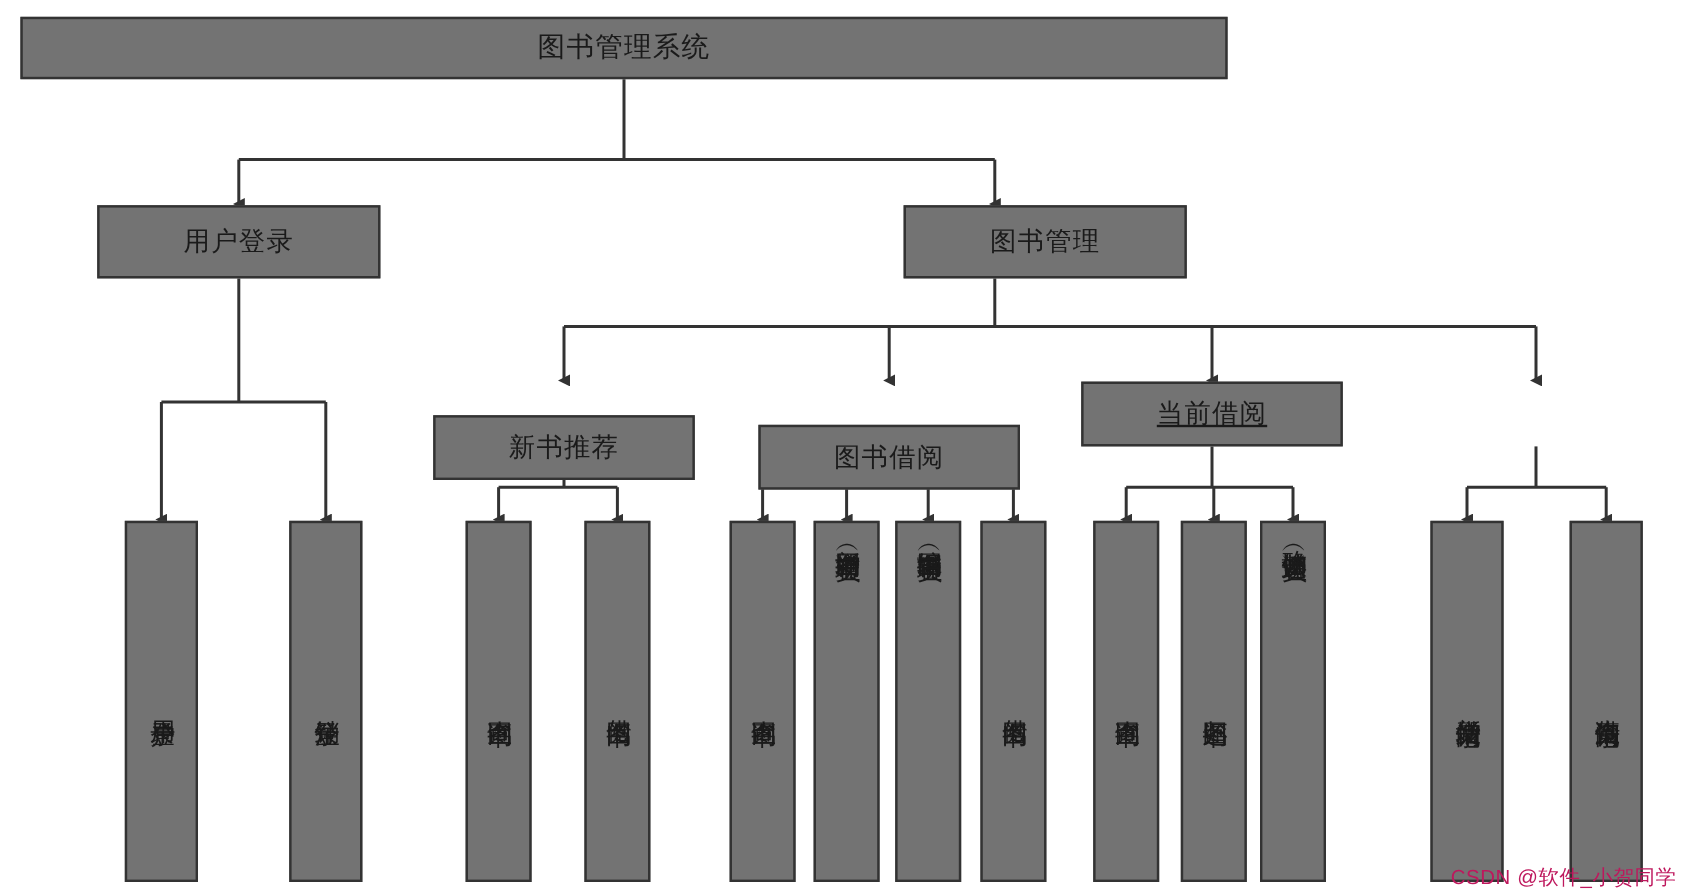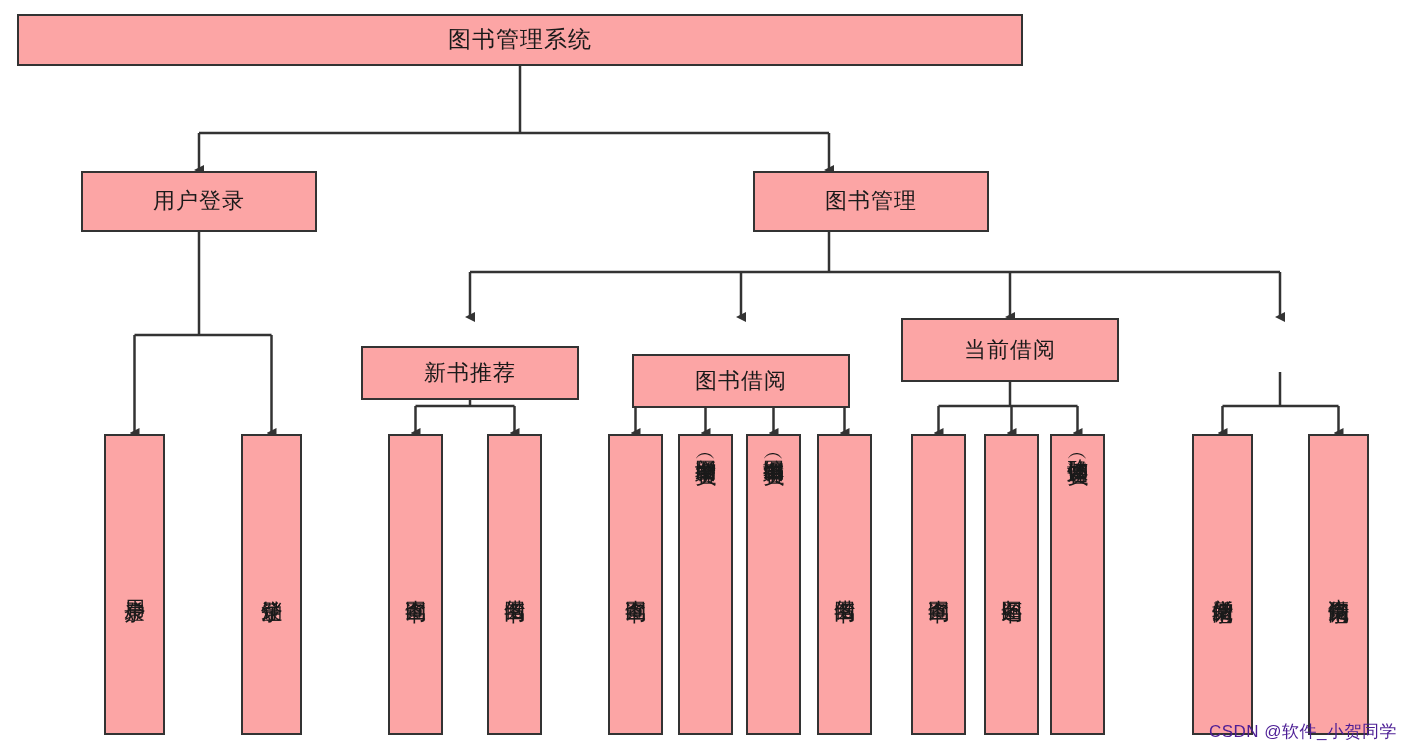--- a/index.html
+++ b/index.html
@@ -21,21 +21,21 @@
     position: absolute;
     left: 0;
     top: 0;
     width: 1405px;
     height: 747px;
     pointer-events: none;
   }
   .node {
     position: absolute;
     box-sizing: border-box;
-    background: #fca5a5;
+    background: #737373;
     border: 2px solid #333333;
     display: flex;
     align-items: center;
     justify-content: center;
     color: #1a1a1a;
   }
   .node-h {
     font-size: 22px;
     letter-spacing: 1px;
     line-height: 1.1;
@@ -57,21 +57,21 @@
     padding-top: 0;
   }
   .node-root {
     font-size: 23px;
   }
   #watermark {
     position: absolute;
     right: 8px;
     bottom: 4px;
     font-size: 17px;
-    color: #4c1d95;
+    color: #be185d;
     letter-spacing: 0.5px;
     white-space: nowrap;
   }
 </style>
 </head>
 <body>
 
 <div id="diagram-root">
 
   <svg id="edges-layer" viewBox="0 0 1405 747">
@@ -117,21 +117,21 @@
       </g>
   </svg>
 
   <div class="node node-h node-root" style="left: 17px; top: 14px; width: 1006px; height: 52px;">图书管理系统</div>
 
   <div class="node node-h" style="left: 81px; top: 171px; width: 236px; height: 61px;">用户登录</div>
   <div class="node node-h" style="left: 711px; top: 171px; width: 236px; height: 61px; margin-left: 42px;">图书管理</div>
 
   <div class="node node-h" style="left: 361px; top: 318px; width: 218px; height: 54px; margin-top: 28px;">新书推荐</div>
   <div class="node node-h" style="left: 632px; top: 318px; width: 218px; height: 54px; margin-top: 36px;">图书借阅</div>
-  <div class="node node-h" style="left: 901px; top: 318px; width: 218px; height: 64px;">当前借阅</div>
+  <div class="node node-h" style="left: 901px; top: 318px; width: 218px; height: 54px; text-decoration: underline;">当前借阅</div>
 
   <div class="node node-v center-v" style="left: 104px; top: 434px; width: 61px; height: 301px;">用户登录</div>
   <div class="node node-v center-v" style="left: 241px; top: 434px; width: 61px; height: 301px;">注销登录</div>
 
   <div class="node node-v center-v" style="left: 388px; top: 434px; width: 55px; height: 301px;">查询图书</div>
   <div class="node node-v center-v" style="left: 487px; top: 434px; width: 55px; height: 301px;">借阅图书</div>
 
   <div class="node node-v center-v" style="left: 608px; top: 434px; width: 55px; height: 301px;">查询图书</div>
   <div class="node node-v" style="left: 678px; top: 434px; width: 55px; height: 301px;">新增图书（管理员）</div>
   <div class="node node-v" style="left: 746px; top: 434px; width: 55px; height: 301px;">编辑图书（管理员）</div>

